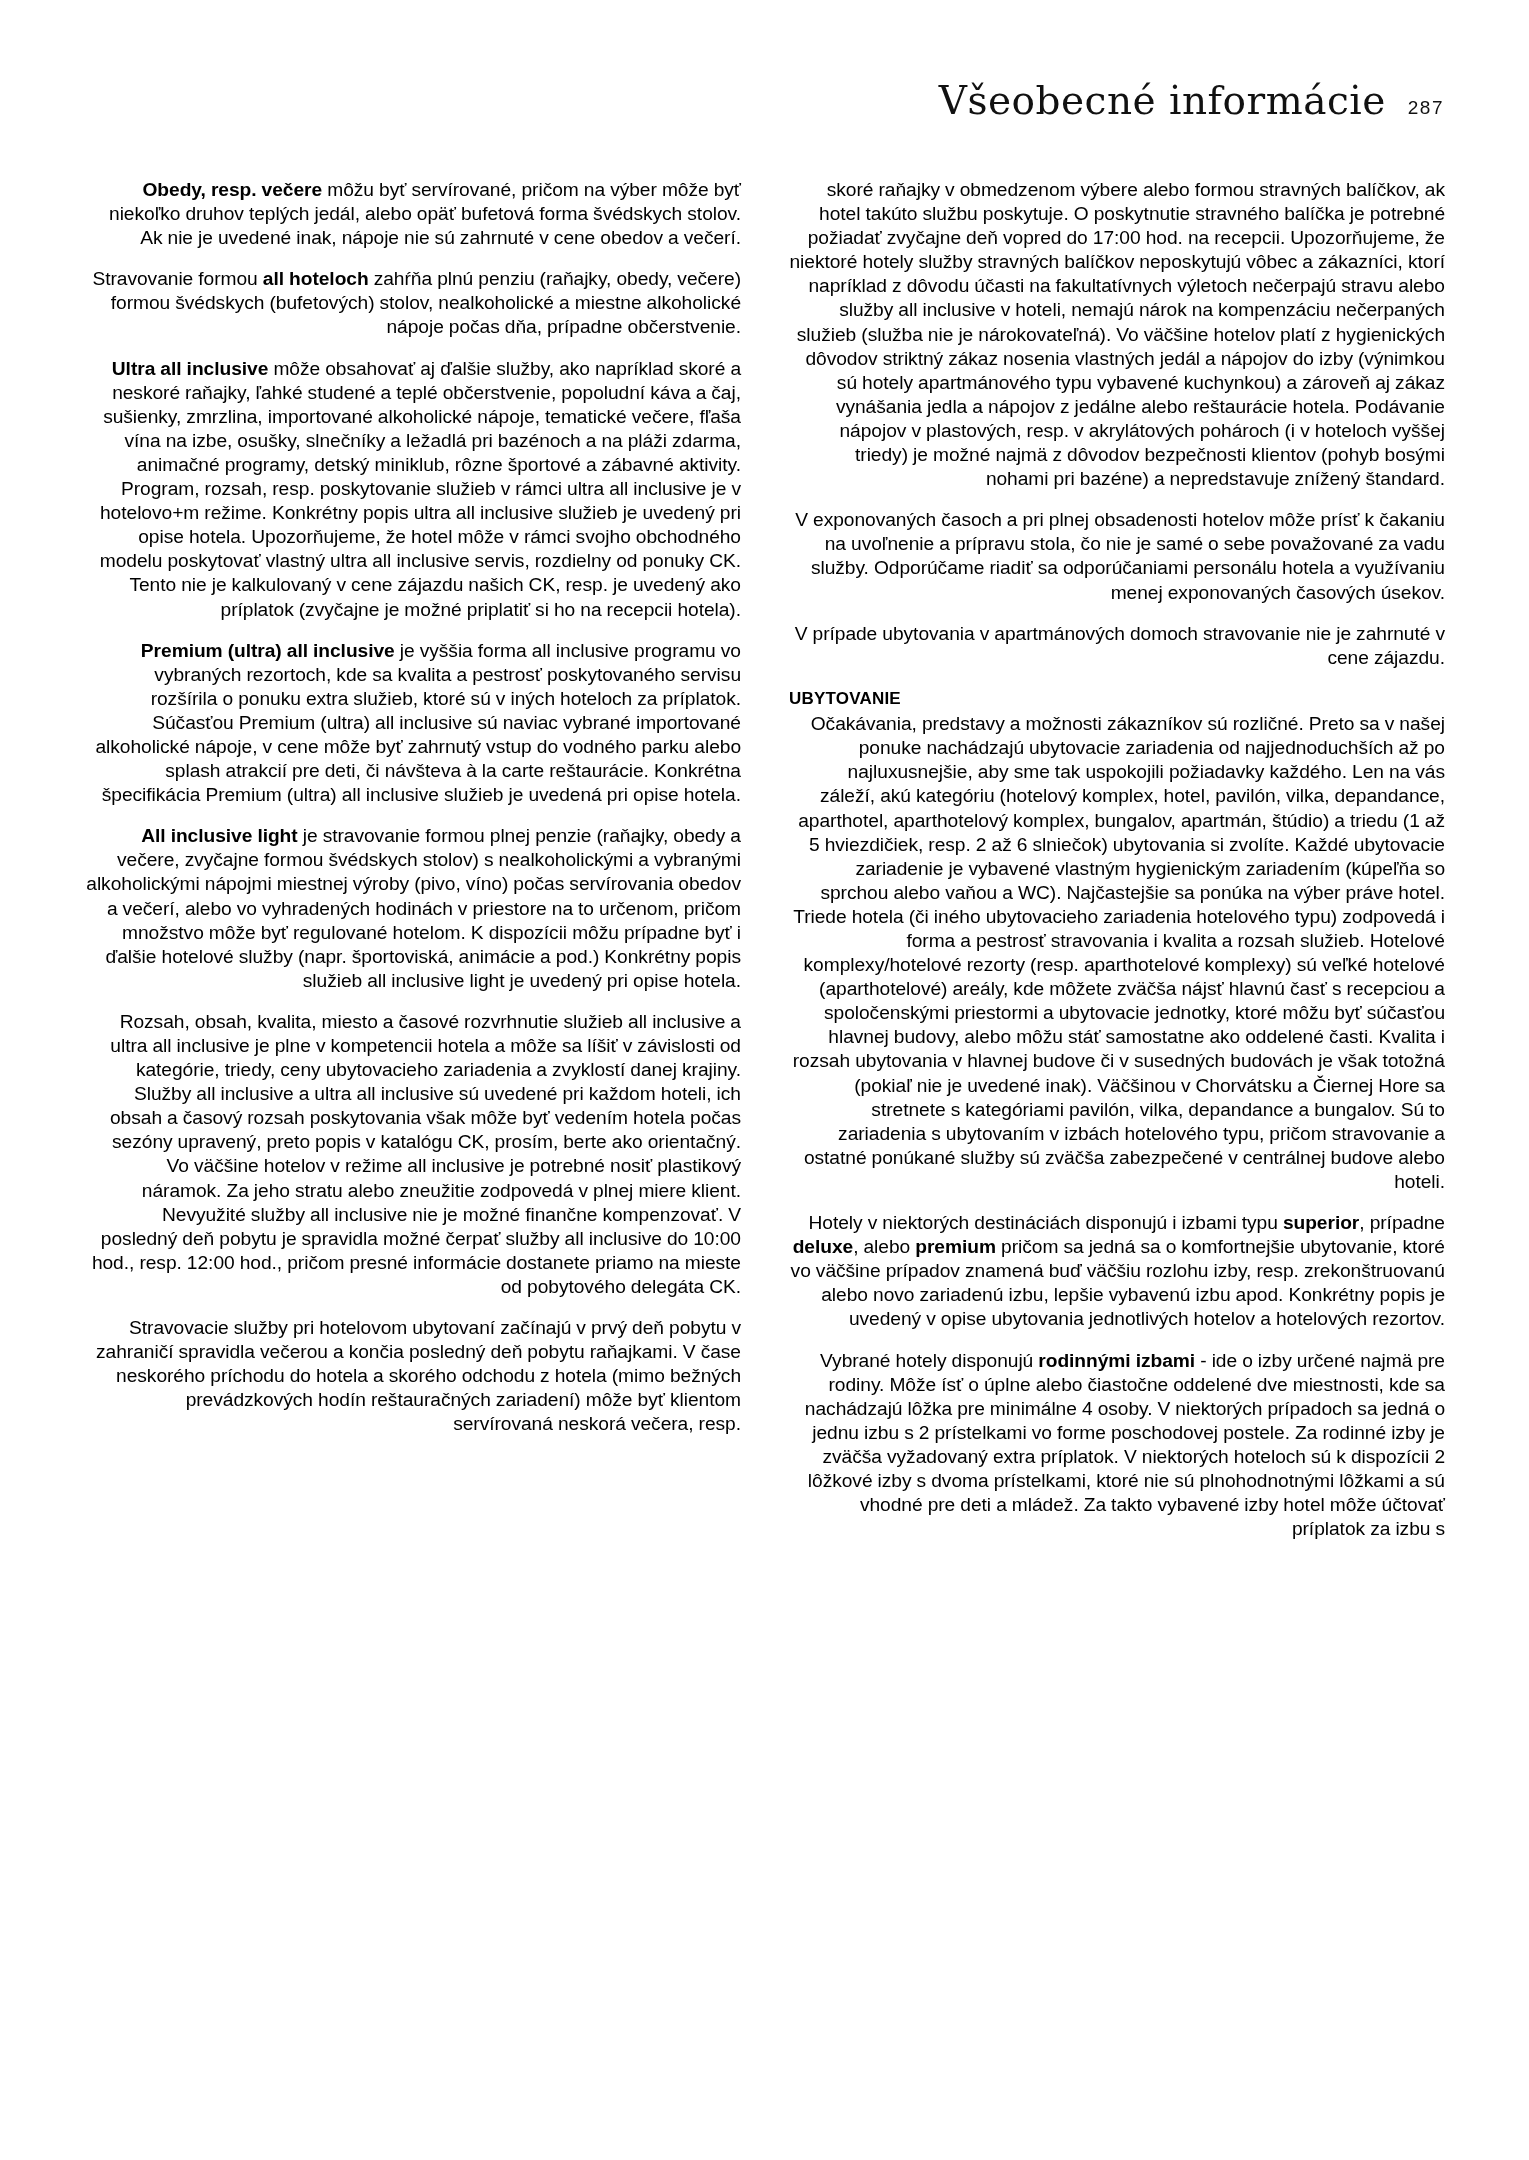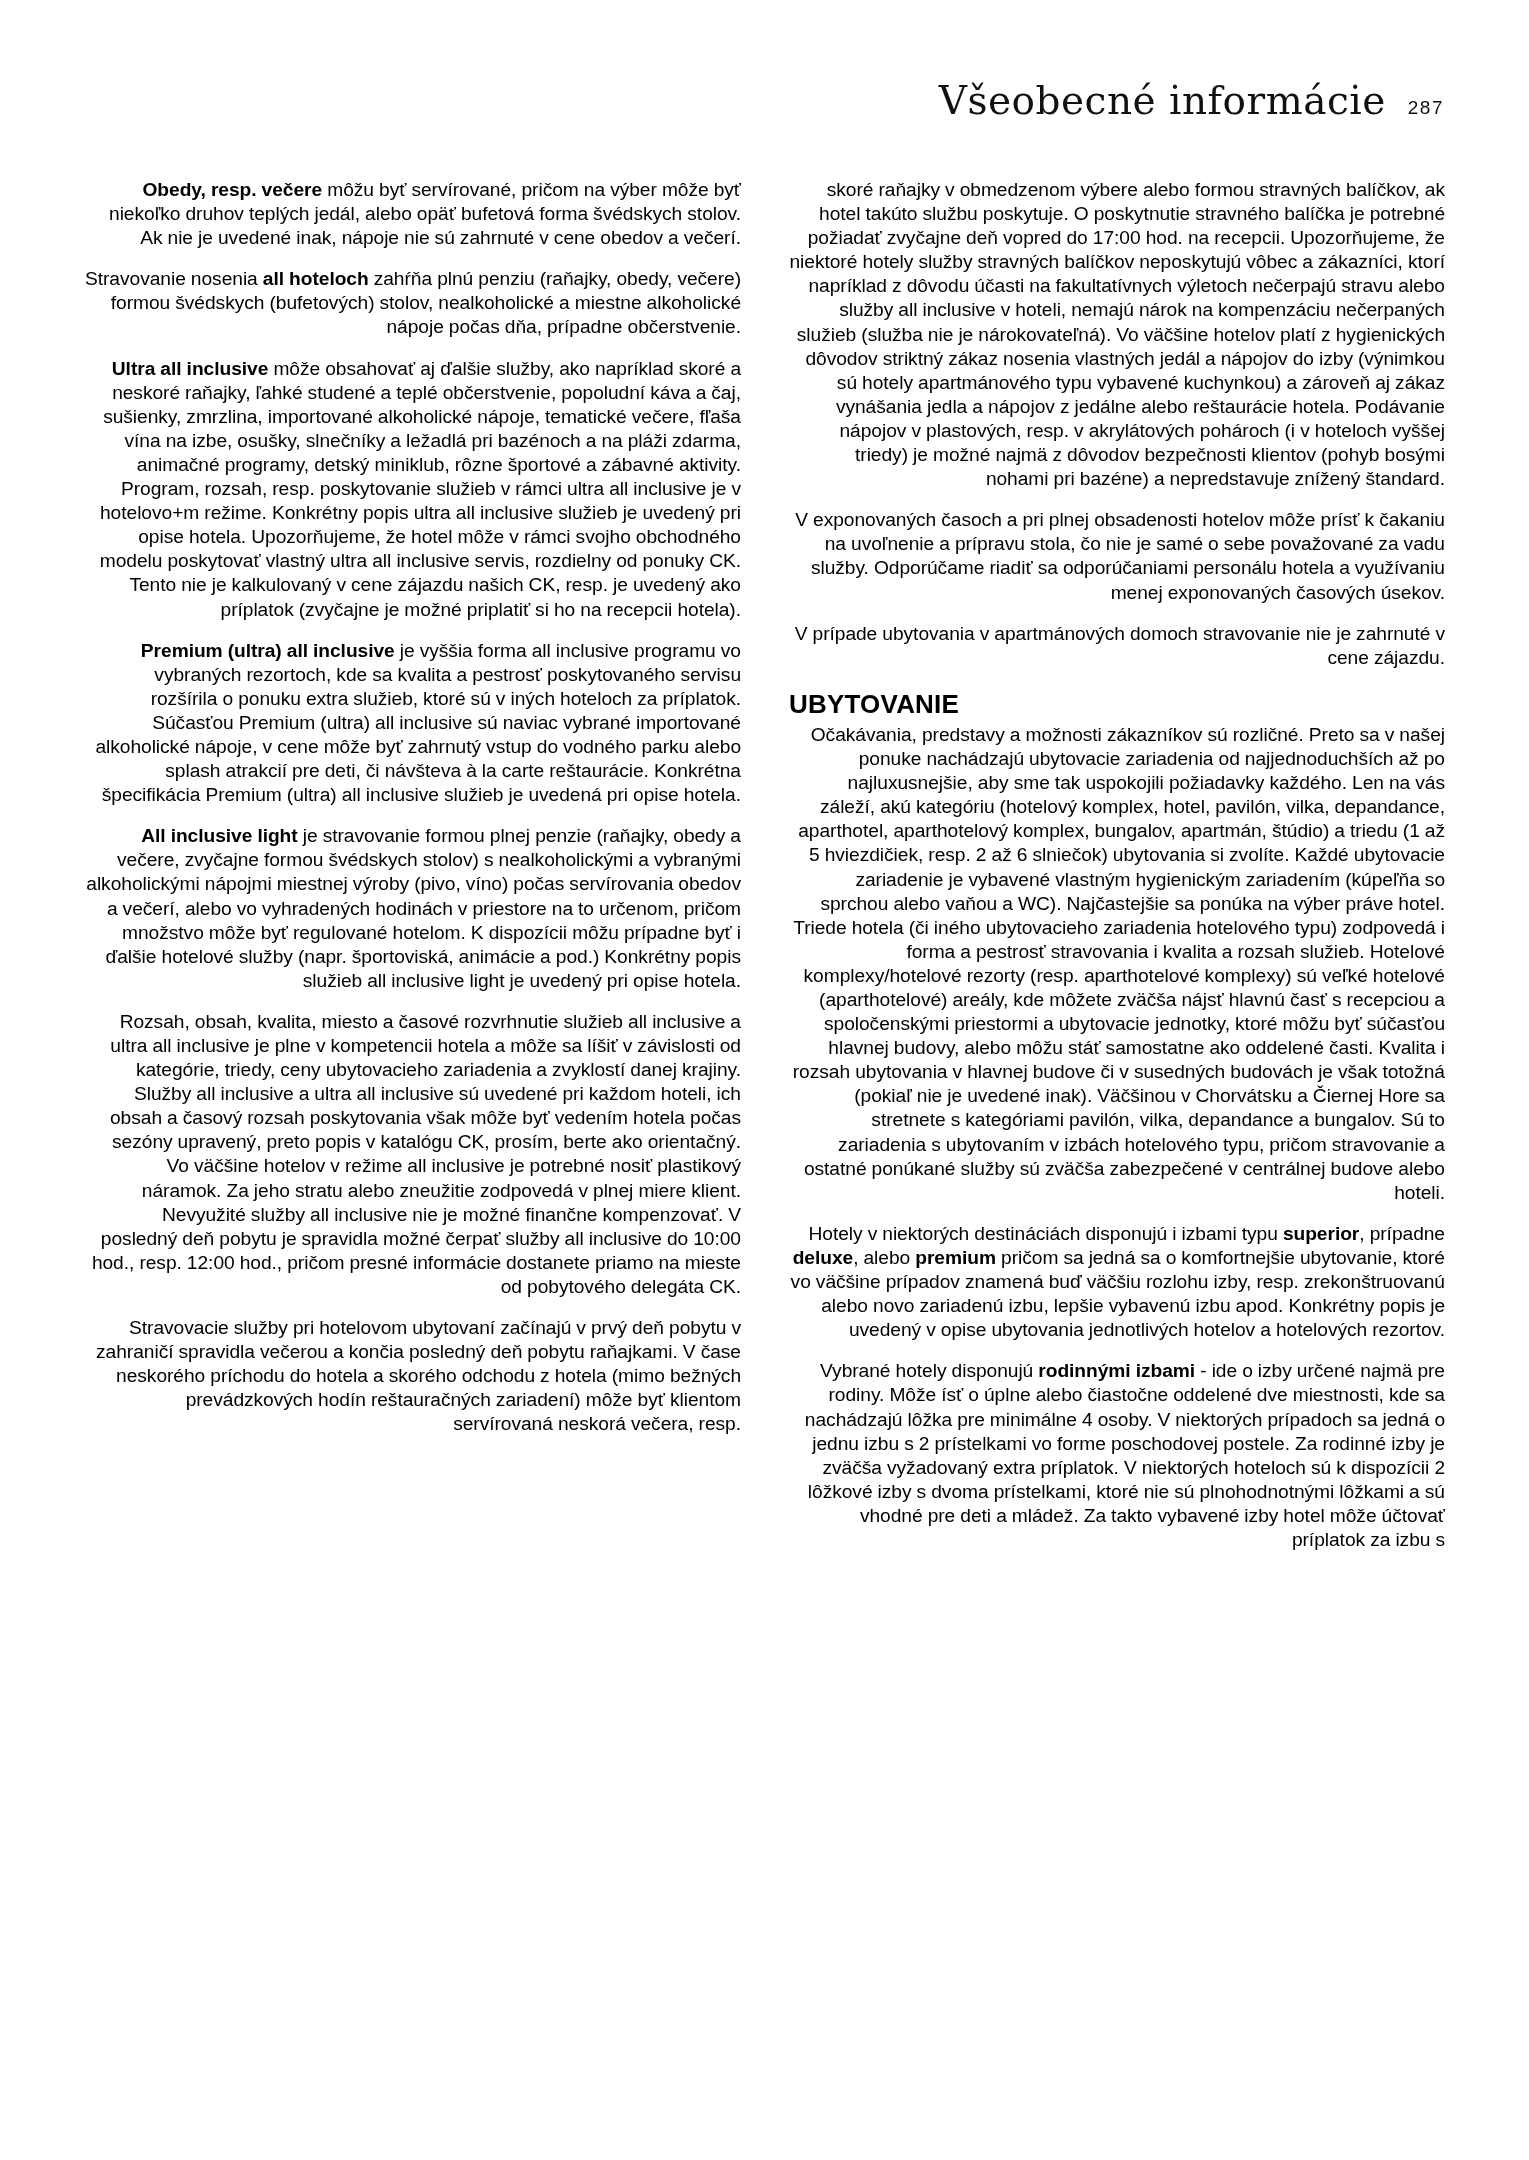--- a/index.html
+++ b/index.html
@@ -60,21 +60,21 @@
     font-size: 19.2px;
     line-height: 1.255;
     text-align: right;
     letter-spacing: -0.05px;
     word-spacing: -0.2px;
   }
   p:last-child { margin-bottom: 10px; }
   .b { font-weight: bold; }
   .section-head {
     font-weight: bold;
-    font-size: 26px;
+    font-size: 17px;
     letter-spacing: 0.2px;
     margin: 0 0 3px 0;
     line-height: 1.2;
   }
   .gap-top { margin-top: 19px; }
 </style>
 </head>
 <body>
 
 <div class="page">
@@ -83,21 +83,21 @@
     <div class="header-title">Všeobecné informácie</div>
     <div class="header-page-number">287</div>
   </div>
 
   <div class="columns">
 
     <div class="col">
 
       <p><span class="b">Obedy, resp. večere</span><span> môžu byť servírované, pričom na výber môže byť niekoľko druhov teplých jedál, alebo opäť bufetová forma švédskych stolov. Ak nie je uvedené inak, nápoje nie sú zahrnuté v cene obedov a večerí.</span></p>
 
-      <p><span>Stravovanie nosenia </span><span class="b">all hoteloch</span><span> zahŕňa plnú penziu (raňajky, obedy, večere) formou švédskych (bufetových) stolov, nealkoholické a miestne alkoholické nápoje počas dňa, prípadne občerstvenie.</span></p>
+      <p><span>Stravovanie formou </span><span class="b">all hoteloch</span><span> zahŕňa plnú penziu (raňajky, obedy, večere) formou švédskych (bufetových) stolov, nealkoholické a miestne alkoholické nápoje počas dňa, prípadne občerstvenie.</span></p>
 
 
       <p><span class="b">Ultra all inclusive</span><span> môže obsahovať aj ďalšie služby, ako napríklad skoré a neskoré raňajky, ľahké studené a teplé občerstvenie, popoludní káva a čaj, sušienky, zmrzlina, importované alkoholické nápoje, tematické večere, fľaša vína na izbe, osušky, slnečníky a ležadlá pri bazénoch a na pláži zdarma, animačné programy, detský miniklub, rôzne športové a zábavné aktivity. Program, rozsah, resp. poskytovanie služieb v rámci ultra all inclusive je v hotelovo+m režime. Konkrétny popis ultra all inclusive služieb je uvedený pri opise hotela. Upozorňujeme, že  hotel môže v rámci svojho obchodného modelu poskytovať vlastný ultra all inclusive servis, rozdielny od ponuky CK. Tento nie je kalkulovaný v cene zájazdu našich CK, resp. je uvedený ako príplatok (zvyčajne je možné priplatiť si ho na recepcii hotela).</span></p>
 
       <p><span class="b">Premium (ultra) all inclusive</span><span> je vyššia forma all inclusive programu vo vybraných rezortoch, kde sa kvalita a pestrosť poskytovaného servisu rozšírila o ponuku extra služieb, ktoré sú v iných hoteloch za príplatok. Súčasťou Premium (ultra) all inclusive sú naviac vybrané importované alkoholické nápoje, v cene môže byť zahrnutý vstup do vodného parku alebo splash atrakcií pre deti, či návšteva à la carte reštaurácie. Konkrétna špecifikácia Premium (ultra) all inclusive služieb je uvedená pri opise hotela.</span></p>
 
       <p><span class="b">All inclusive light</span><span> je stravovanie formou plnej penzie (raňajky, obedy a večere, zvyčajne formou švédskych stolov) s nealkoholickými a vybranými alkoholickými nápojmi miestnej výroby (pivo, víno) počas servírovania obedov a večerí, alebo vo vyhradených hodinách v priestore na to určenom, pričom množstvo môže byť regulované hotelom. K dispozícii môžu prípadne byť i ďalšie hotelové služby (napr. športoviská, animácie a pod.) Konkrétny popis služieb all inclusive light je uvedený pri opise hotela.</span></p>
 
       <p><span>Rozsah, obsah, kvalita, miesto a časové rozvrhnutie služieb all inclusive a ultra all inclusive je plne v kompetencii hotela a môže sa líšiť v závislosti od kategórie, triedy, ceny ubytovacieho zariadenia a zvyklostí danej krajiny. Služby all inclusive a ultra all inclusive sú uvedené pri každom hoteli, ich obsah a časový rozsah poskytovania však môže byť vedením hotela počas sezóny upravený, preto popis v katalógu CK, prosím, berte ako orientačný. Vo väčšine hotelov v režime all inclusive je potrebné nosiť plastikový náramok. Za jeho stratu alebo zneužitie zodpovedá v plnej miere klient. Nevyužité služby all inclusive nie je možné finančne kompenzovať. V posledný deň pobytu je spravidla možné čerpať služby all inclusive do 10:00 hod., resp. 12:00 hod., pričom presné informácie dostanete priamo na mieste od pobytového delegáta CK.</span></p>
 

